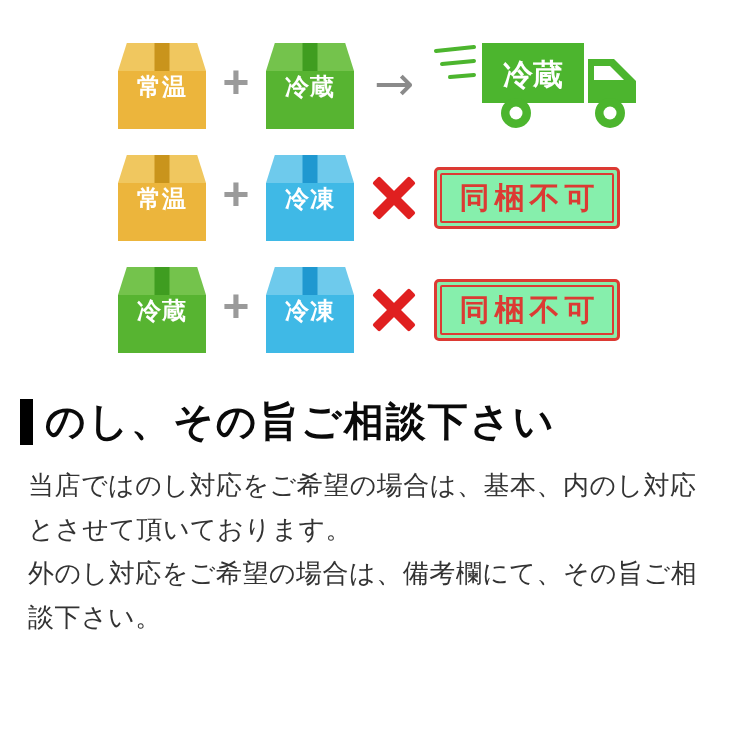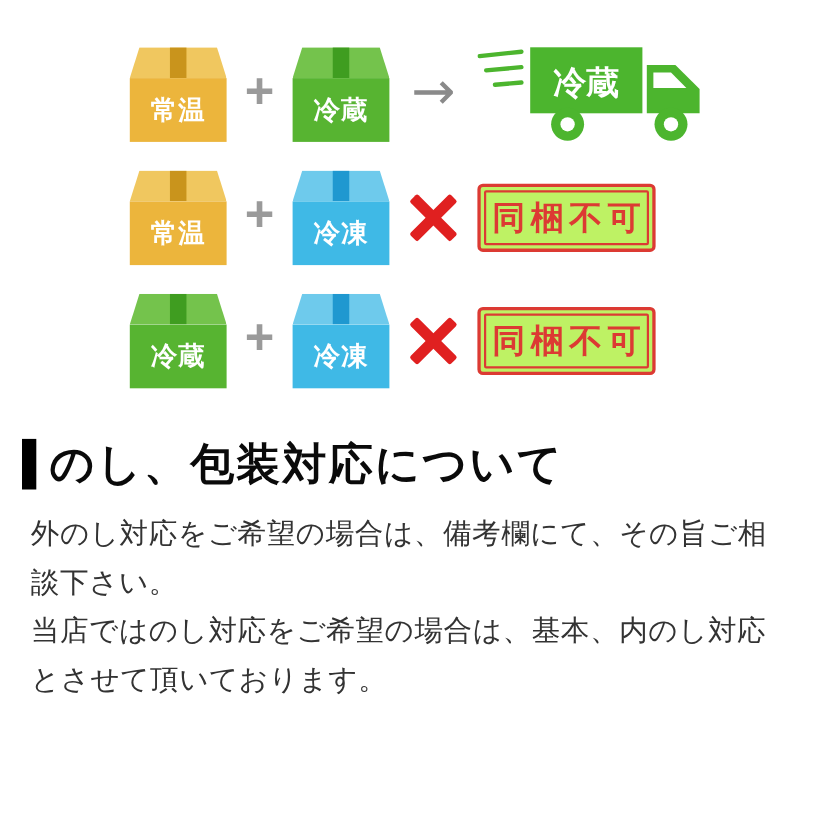--- a/index.html
+++ b/index.html
@@ -20,21 +20,21 @@
   
   .diagram{padding:30px 0 0 118px;}
   .combo-row{display:flex;align-items:center;height:112px;}
 
   .box{width:88px;height:86px;position:relative;flex:none;}
   .box-top{position:absolute;top:0;left:0;width:88px;height:28px;
     clip-path:polygon(10% 0,90% 0,100% 100%,0 100%);}
   .box-top .tape{position:absolute;top:0;left:50%;transform:translateX(-50%);
     width:15px;height:100%;}
   .box-body{position:absolute;top:28px;left:0;width:88px;height:58px;
-    display:flex;align-items:center;justify-content:center;}
+    display:flex;justify-content:center;}
   .box-label{color:#fff;font-size:24px;font-weight:700;letter-spacing:1px;}
 
   .temp    .box-top{background:#f0c75f}
   .temp    .tape{background:#c9941c}
   .temp    .box-body{background:var(--room-temp-box)}
   .chilled .box-top{background:#74c34c}
   .chilled .tape{background:#3f9d20}
   .chilled .box-body{background:var(--chilled-box)}
   .frozen  .box-top{background:#6ecaec}
   .frozen  .tape{background:#1f98d0}
@@ -47,22 +47,22 @@
     font-family:"DejaVu Sans",sans-serif;}
 
   .cross{width:50px;height:50px;position:relative;}
   .cross::before,.cross::after{content:"";position:absolute;left:-1px;top:20px;
     width:52px;height:10px;border-radius:2px;background:var(--cross-red);}
   .cross::before{transform:rotate(45deg);}
   .cross::after{transform:rotate(-45deg);}
 
   .truck{width:212px;flex:none;}
 
-  .stamp{width:162px;height:62px;flex:none;border:3px solid var(--stamp-red);
-    border-radius:5px;padding:3px;display:flex;background:#bef264;}
+  .stamp{width:186px;height:62px;flex:none;border:3px solid var(--stamp-red);
+    border-radius:5px;padding:3px;display:flex;background:#86efac;}
   .stamp-inner{flex:1;border:2px solid var(--stamp-red);border-radius:2px;
     display:flex;align-items:center;justify-content:center;}
   .stamp-text{color:var(--stamp-red);font-size:30px;font-weight:700;
     letter-spacing:5px;text-indent:5px;white-space:nowrap;}
 
   
   .section-heading{display:flex;align-items:center;margin:28px 0 14px 20px;}
   .heading-bar{width:13px;height:46px;background:#000;margin-right:12px;flex:none;}
   .heading-text{font-size:40px;color:#0a0a0a;font-weight:600;letter-spacing:2px;
     white-space:nowrap;}
@@ -169,19 +169,19 @@
       <div class="stamp-inner">
         <span class="stamp-text">同梱不可</span>
       </div>
     </div>
   </div>
 
 </div>
 
 <div class="section-heading">
   <div class="heading-bar"></div>
-  <div class="heading-text">のし、包装対応について</div>
+  <div class="heading-text">のし、その旨ご相談下さい</div>
 </div>
 
 <div class="body-text">
+  <p>当店ではのし対応をご希望の場合は、基本、内のし対応とさせて頂いております。</p>
   <p>外のし対応をご希望の場合は、備考欄にて、その旨ご相談下さい。</p>
-  <p>当店ではのし対応をご希望の場合は、基本、内のし対応とさせて頂いております。</p>
 </div>
 
 </body></html>

